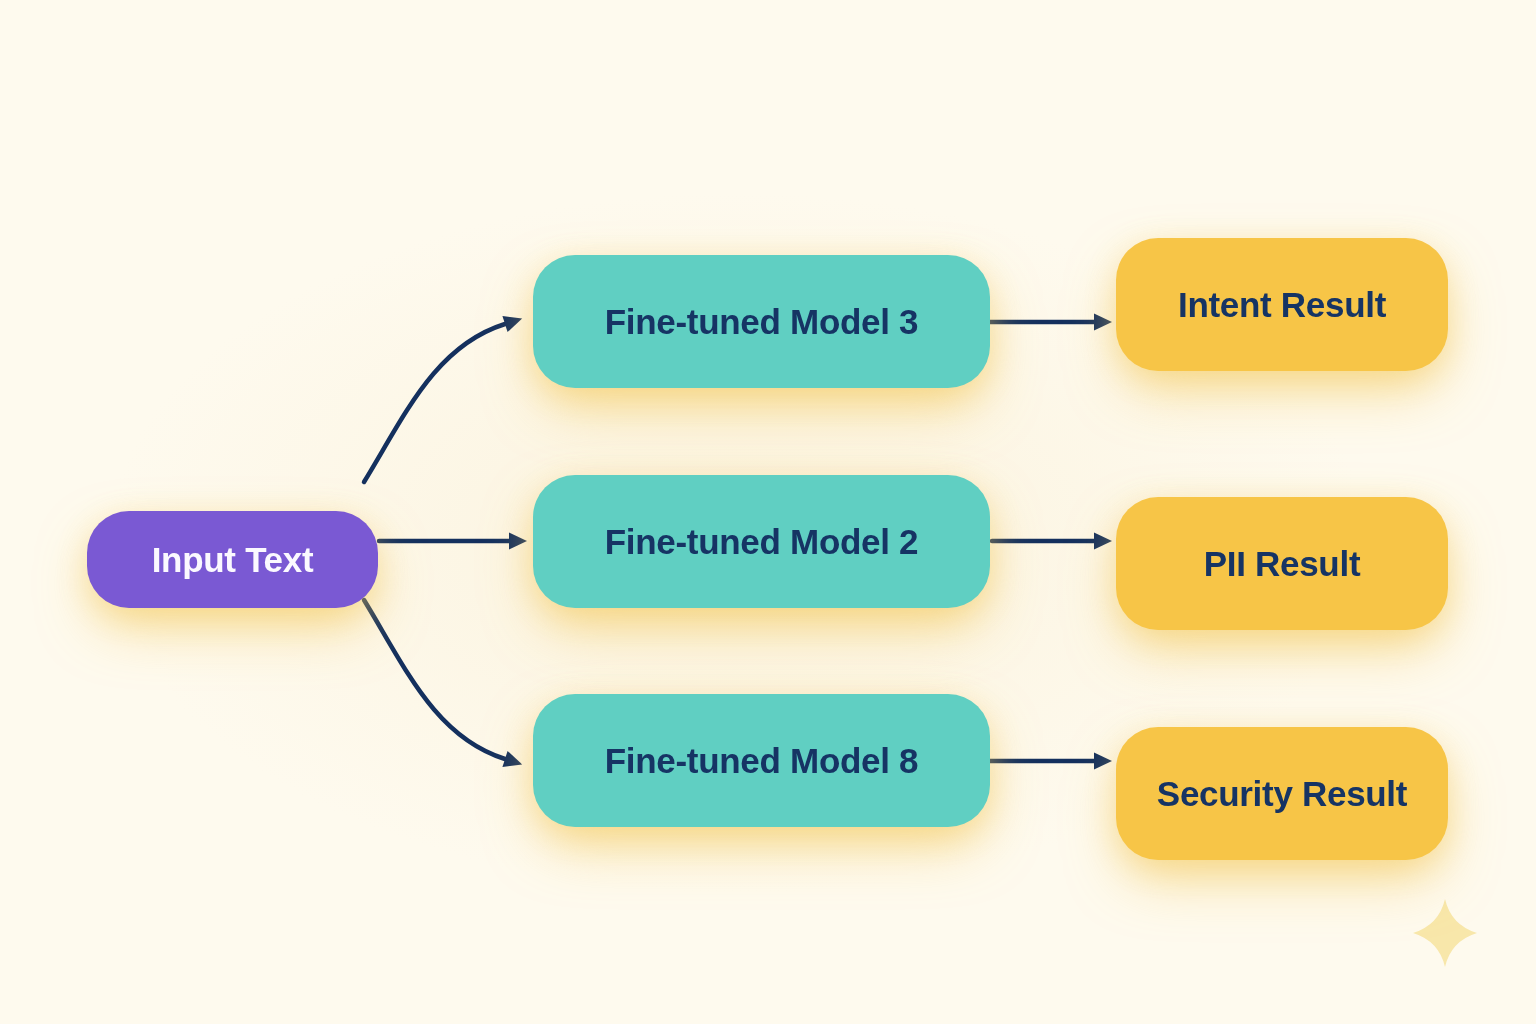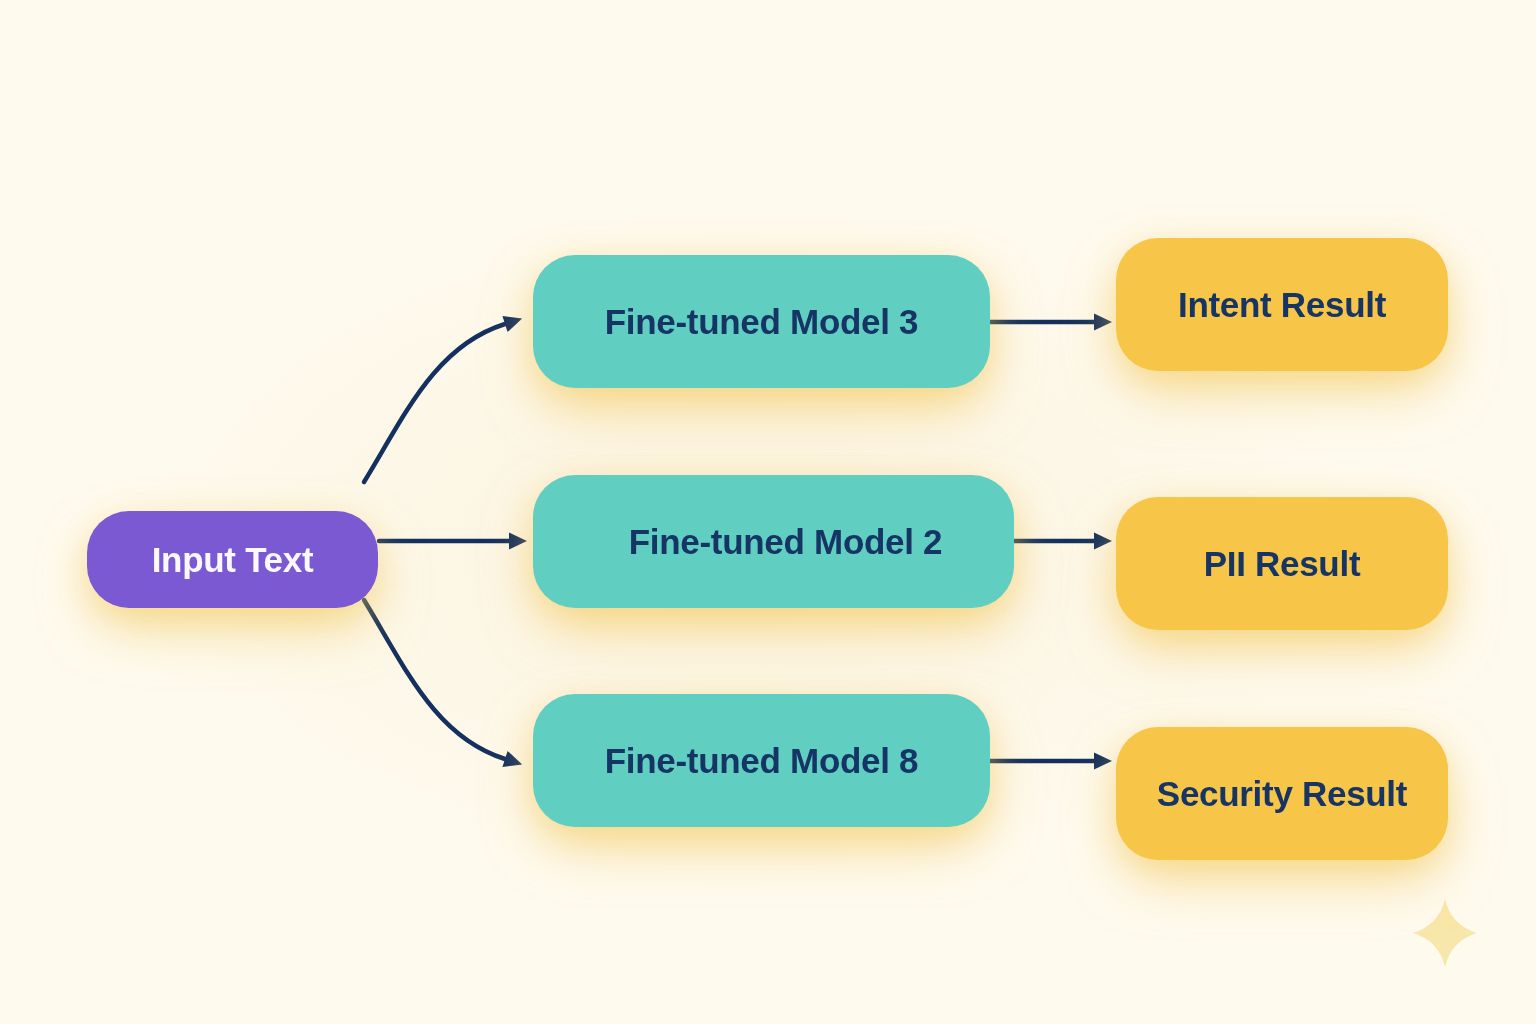--- a/index.html
+++ b/index.html
@@ -47,21 +47,21 @@
     background: #7A59D3;
     color: #FBF9FF;
     margin-top: 36px;
   }
   .node.model {
     left: 533px; width: 457px; height: 133px;
     background: #60CFC2;
     color: #163464;
   }
   .node.m1 { top: 255px; }
-  .node.m2 { top: 475px; padding-left: 24px; }
+  .node.m2 { top: 475px; }
   .node.m3 { top: 694px; }
   .node.result {
     left: 1116px; width: 332px; height: 133px;
     background: #F7C547;
     color: #163464;
   }
   .node.r1 { top: 238px; }
   .node.r2 { top: 497px; }
   .node.r3 { top: 727px; }
   .sparkle { fill: #F8E7AA; }

